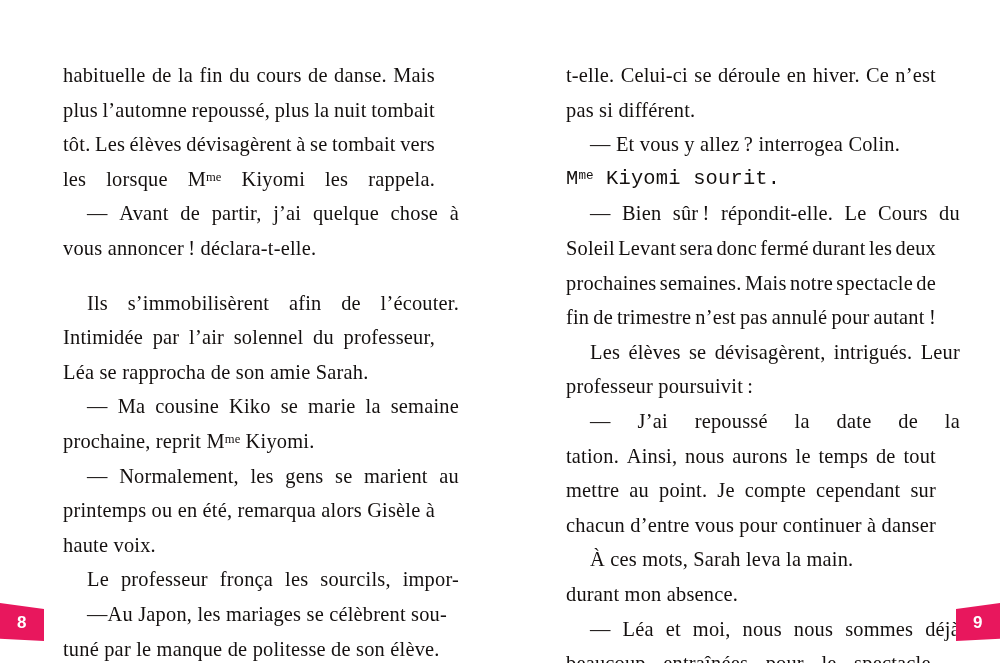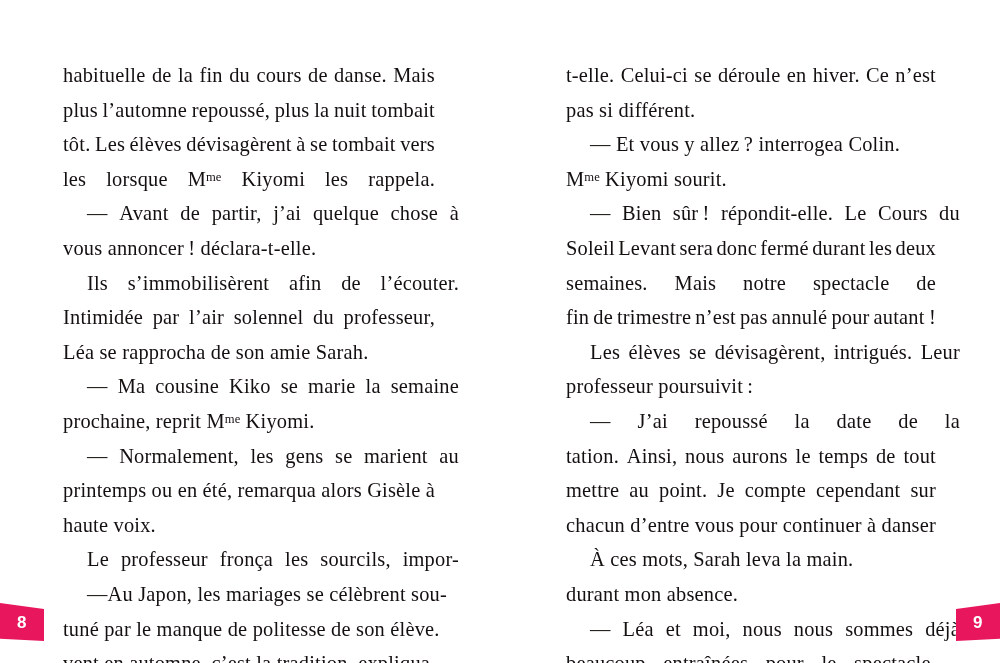--- a/index.html
+++ b/index.html
@@ -96,45 +96,45 @@
 <div class="spread">
 
   <div class="page page-left">
     <div class="textblock">
         <div class="just"><span>habituelle</span><span>de</span><span>la</span><span>fin</span><span>du</span><span>cours</span><span>de</span><span>danse.</span><span>Mais</span></div>
         <div class="just"><span>plus</span><span>l’automne</span><span>repoussé,</span><span>plus</span><span>la</span><span>nuit</span><span>tombait</span></div>
         <div class="just"><span>tôt.</span><span>Les</span><span>élèves</span><span>dévisagèrent</span><span>à</span><span>se</span><span>tombait</span><span>vers</span></div>
         <div class="just"><span>les</span><span>lorsque</span><span>M<sup class="abbr">me</sup></span><span>Kiyomi</span><span>les</span><span>rappela.</span></div>
         <div class="just" style="padding-left: 24px;"><span>—</span><span>Avant</span><span>de</span><span>partir,</span><span>j’ai</span><span>quelque</span><span>chose</span><span>à</span></div>
         <div class="last">vous annoncer ! déclara-t-elle.</div>
-        <div class="just" style="padding-left: 24px;"><span>Ils</span><span>s’immobilisèrent</span><span>afin</span><span>de</span><span>l’écouter.</span></div>
+        <div class="just" style="padding-left: 24px; margin-top: 20px;"><span>Ils</span><span>s’immobilisèrent</span><span>afin</span><span>de</span><span>l’écouter.</span></div>
         <div class="just"><span>Intimidée</span><span>par</span><span>l’air</span><span>solennel</span><span>du</span><span>professeur,</span></div>
         <div class="last">Léa se rapprocha de son amie Sarah.</div>
         <div class="just" style="padding-left: 24px;"><span>—</span><span>Ma</span><span>cousine</span><span>Kiko</span><span>se</span><span>marie</span><span>la</span><span>semaine</span></div>
         <div class="last">prochaine, reprit <span>M<sup class="abbr">me</sup></span> Kiyomi.</div>
         <div class="just" style="padding-left: 24px;"><span>—</span><span>Normalement,</span><span>les</span><span>gens</span><span>se</span><span>marient</span><span>au</span></div>
         <div class="just"><span>printemps</span><span>ou</span><span>en</span><span>été,</span><span>remarqua</span><span>alors</span><span>Gisèle</span><span>à</span></div>
         <div class="last">haute voix.</div>
         <div class="just" style="padding-left: 24px;"><span>Le</span><span>professeur</span><span>fronça</span><span>les</span><span>sourcils,</span><span>impor-</span></div>
         <div class="last" style="padding-left: 24px;">—Au Japon, les mariages se célèbrent sou-</div>
         <div class="last">tuné par le manque de politesse de son élève.</div>
         <div class="last">vent en automne, c’est la tradition, expliqua-</div>
       </div>
     <div class="pagenum pagenum-left">8</div>
   </div>
 
   <div class="page page-right">
     <div class="textblock">
         <div class="just"><span>t-elle.</span><span>Celui-ci</span><span>se</span><span>déroule</span><span>en</span><span>hiver.</span><span>Ce</span><span>n’est</span></div>
         <div class="last">pas si différent.</div>
         <div class="last" style="padding-left: 24px;">— Et vous y allez ? interrogea Colin.</div>
-        <div class="last" style="padding-left: 0px;"><span>M<sup class="abbr">me</sup></span> Kiyomi sourit.</div>
+        <div class="last" style="padding-left: 0px; font-family: Liberation Mono, monospace;"><span>M<sup class="abbr">me</sup></span> Kiyomi sourit.</div>
         <div class="just" style="padding-left: 24px;"><span>—</span><span>Bien</span><span>sûr !</span><span>répondit-elle.</span><span>Le</span><span>Cours</span><span>du</span></div>
         <div class="just"><span>Soleil</span><span>Levant</span><span>sera</span><span>donc</span><span>fermé</span><span>durant</span><span>les</span><span>deux</span></div>
-        <div class="just"><span>semaines.</span><span>Mais</span><span>notre</span><span>spectacle</span><span>de</span></div>
+        <div class="just"><span>prochaines</span><span>semaines.</span><span>Mais</span><span>notre</span><span>spectacle</span><span>de</span></div>
         <div class="just"><span>fin</span><span>de</span><span>trimestre</span><span>n’est</span><span>pas</span><span>annulé</span><span>pour</span><span>autant !</span></div>
         <div class="just" style="padding-left: 24px;"><span>Les</span><span>élèves</span><span>se</span><span>dévisagèrent,</span><span>intrigués.</span><span>Leur</span></div>
         <div class="last">professeur poursuivit :</div>
         <div class="just" style="padding-left: 24px;"><span>—</span><span>J’ai</span><span>repoussé</span><span>la</span><span>date</span><span>de</span><span>la</span></div>
         <div class="just"><span>tation.</span><span>Ainsi,</span><span>nous</span><span>aurons</span><span>le</span><span>temps</span><span>de</span><span>tout</span></div>
         <div class="just"><span>mettre</span><span>au</span><span>point.</span><span>Je</span><span>compte</span><span>cependant</span><span>sur</span></div>
         <div class="just"><span>chacun</span><span>d’entre</span><span>vous</span><span>pour</span><span>continuer</span><span>à</span><span>danser</span></div>
         <div class="last" style="padding-left: 24px;">À ces mots, Sarah leva la main.</div>
         <div class="last">durant mon absence.</div>
         <div class="just" style="padding-left: 24px;"><span>—</span><span>Léa</span><span>et</span><span>moi,</span><span>nous</span><span>nous</span><span>sommes</span><span>déjà</span></div>

